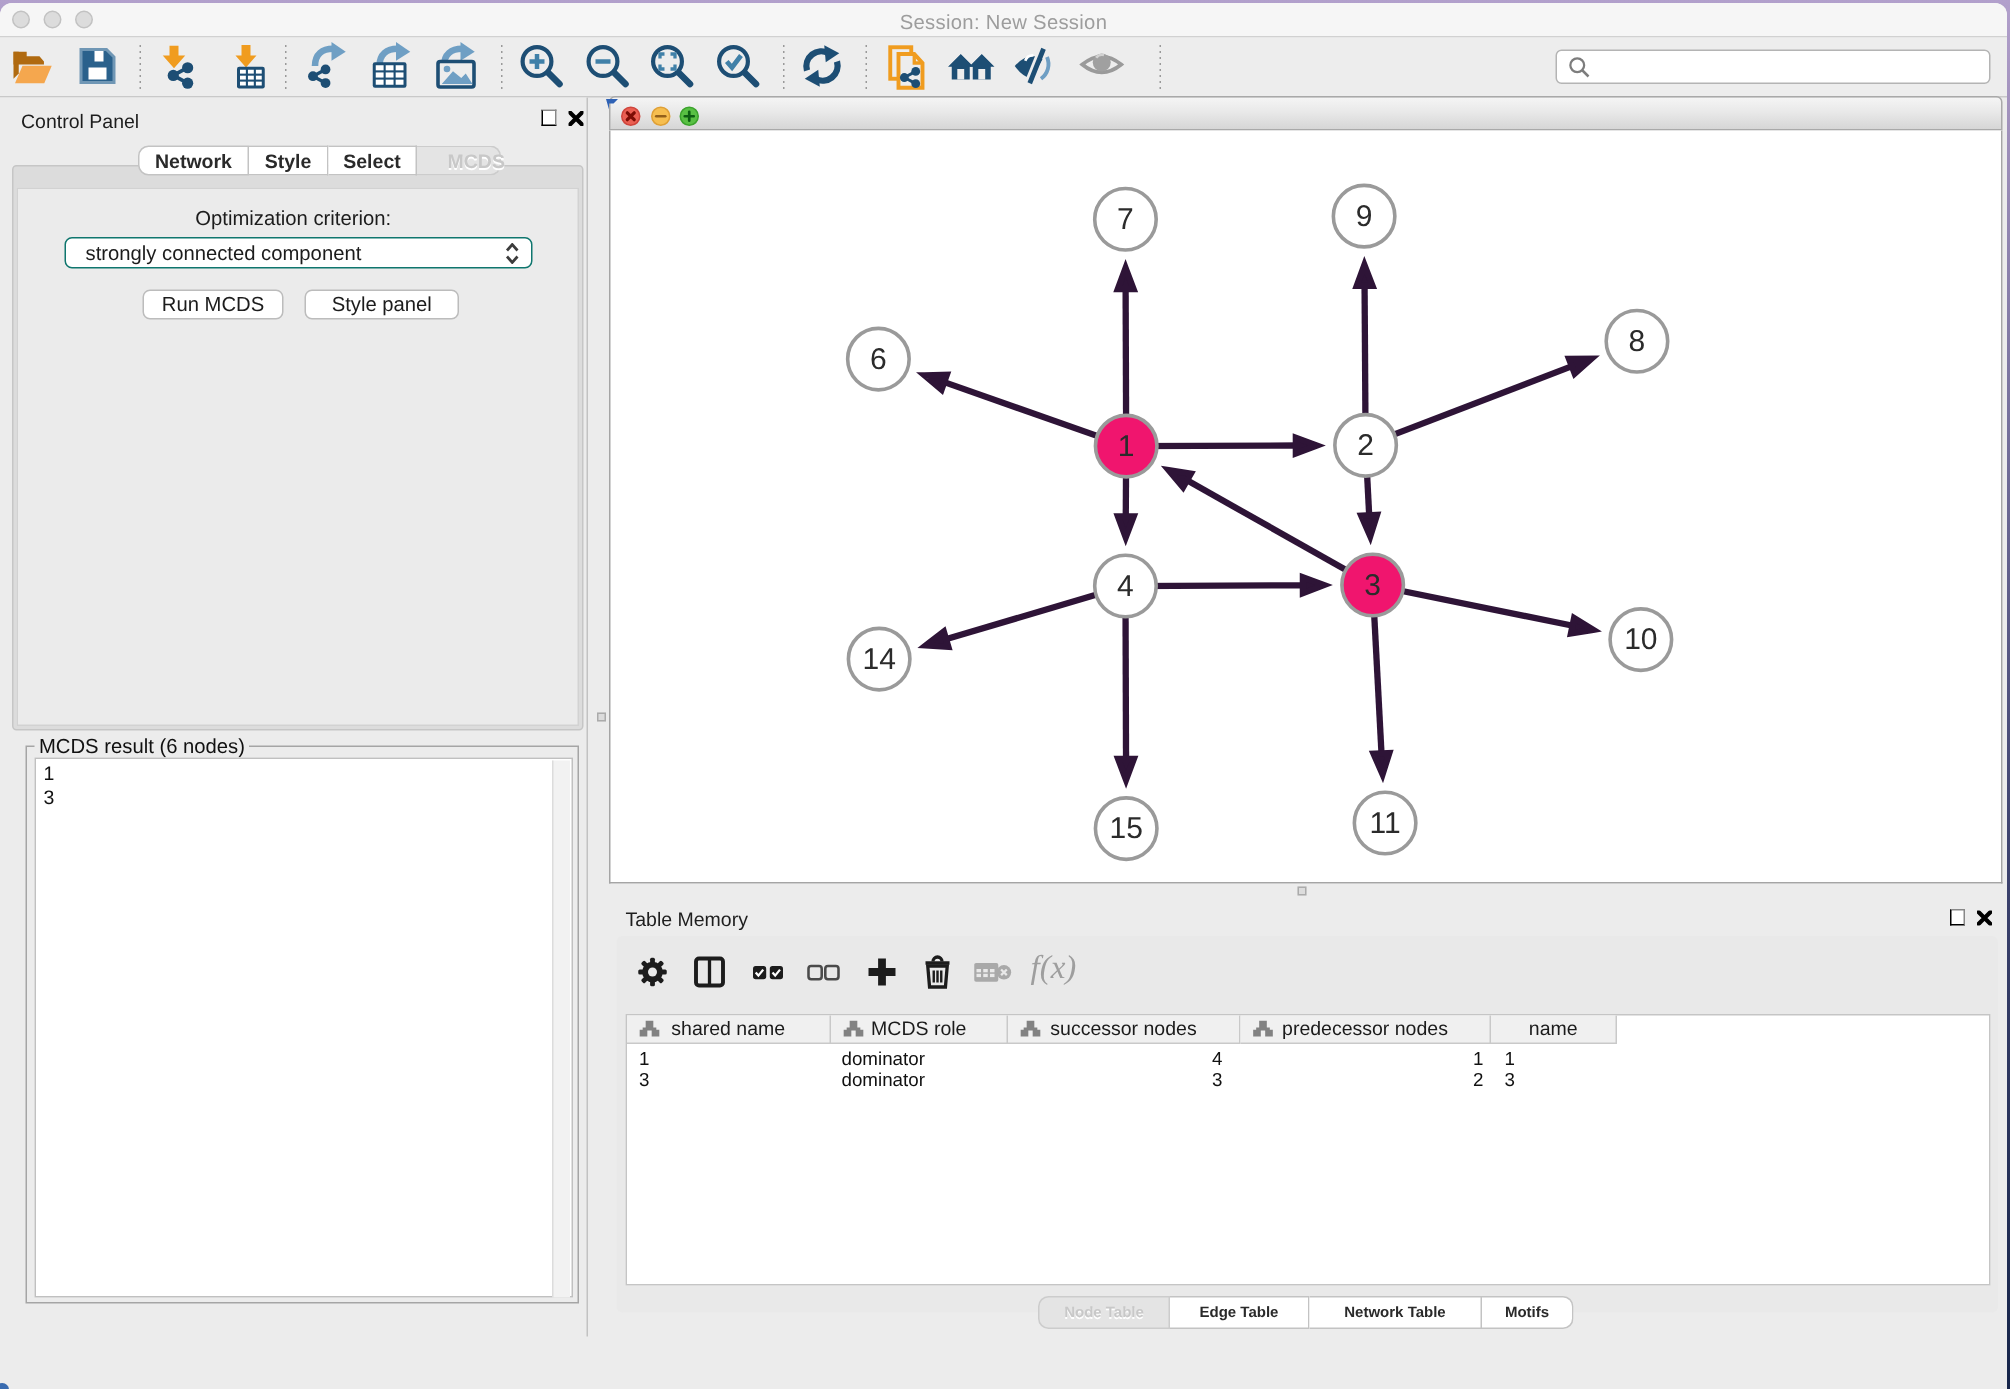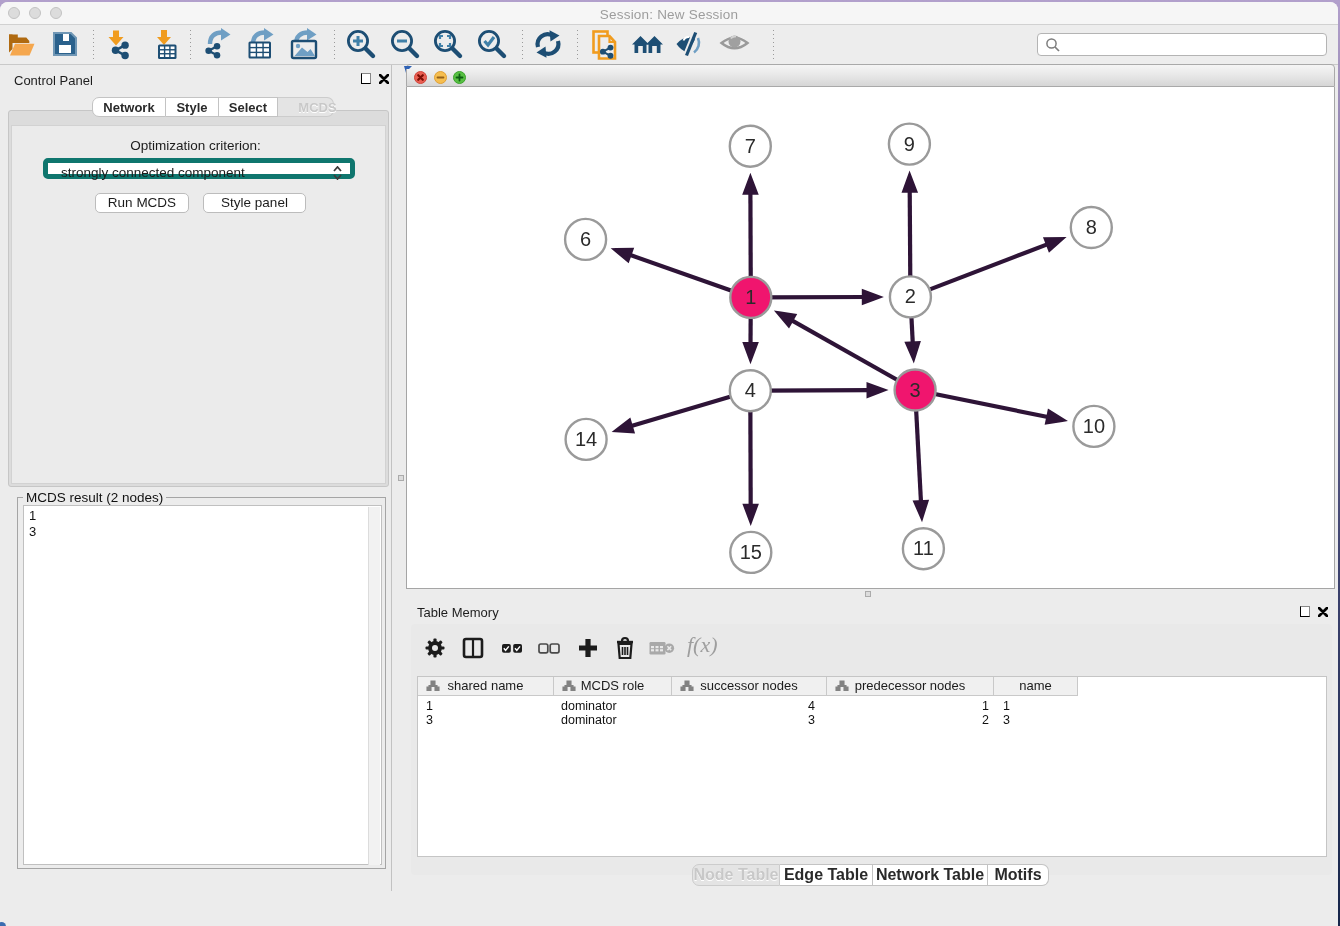--- a/index.html
+++ b/index.html
@@ -34,21 +34,21 @@
 .ptab.last { border-radius:0 7px 7px 0; }
 .ptab.sel { background:#e4e4e4; color:#c8c8c8; text-shadow:0 1px 0 #fff; border-color:#cccccc; }
 #cp-tabs { left:92px; top:32px; }
 #cp-sub { position:absolute; left:8px; top:45px; width:381px; height:377px;
   background:#dcdcdc; border:1px solid #c6c6c6; border-radius:3px; }
 #cp-sub-in { position:absolute; left:2px; top:14px; width:375px; height:359px;
   background:#ebebeb; border:1px solid #d2d2d2; }
 #opt-label { position:absolute; left:0; top:73px; width:100%; text-align:center;
   font-size:13.5px; color:#1c1c1c; }
 #dropdown { position:absolute; left:43px; top:93px; width:312px; height:21px;
-  background:#fff; border:5px solid #0f766e; border-radius:5px; font-size:13.5px;
+  background:#fff; border:1px solid #0f766e; border-radius:5px; font-size:13.5px;
   color:#1c1c1c; line-height:19px; padding-left:13px; }
 .btn { position:absolute; background:#fff; border:1px solid #bcbcbc; border-radius:5px;
   font-size:13.5px; color:#1c1c1c; text-align:center; height:20px; line-height:18px; }
 #fieldset { position:absolute; left:17px; top:432px; width:369px; height:372px;
   border:1px solid #a5a5a5; }
 #fs-legend { position:absolute; left:5px; top:-8px; background:#ececec; padding:0 3px;
   font-size:13.5px; color:#111; }
 #fs-white { position:absolute; left:5px; top:7px; width:359px; height:360px;
   background:#fff; border:1px solid #c0c0c0; font-size:13px; color:#111; line-height:16px;
   padding:2px 0 0 5px; }
@@ -69,21 +69,21 @@
 #tp-title { position:absolute; left:11px; top:8px; font-size:13px; color:#1d1d1d; }
 #tp-card { position:absolute; left:5px; top:27px; width:921px; height:251px;
   background:#e9e9e9; border-radius:4px; }
 #tp-toolbar { position:absolute; left:0px; top:0px; width:100%; height:42px; }
 #tp-table { position:absolute; left:6px; top:52px; width:910px; height:181px;
   background:#fff; border:1px solid #c5c5c5; }
 .th { position:absolute; top:0; height:19px; background:#f0f0f0; border-right:1px solid #c9c9c9;
   border-bottom:1px solid #c9c9c9; font-size:13px; color:#1b1b1b; text-align:center;
   line-height:18px; }
 .td { position:absolute; font-size:12.5px; color:#111; height:16px; line-height:16px; }
-.ttabs { left:281px; top:240px; font-size:16px; } .ttabs .ptab { height:22px; }
+.ttabs { left:281px; top:240px; font-size:10px; } .ttabs .ptab { height:22px; }
 
 #statusbar { position:absolute; left:0; top:889px; width:100%; height:35px;
   background:#ececec; border-top:1px solid #c2c2c2; }
 #sb-left { position:absolute; left:10px; top:8px; width:28px; height:20px;
   background:#f6f6f6; border:1px solid #ababab; display:flex; align-items:center; justify-content:center; }
 #sb-mem { position:absolute; right:7px; top:6px; width:77px; height:23px;
   background:#f6f6f6; border:1px solid #9f9f9f; font-size:13px; color:#111;
   display:flex; align-items:center; justify-content:center; gap:5px; }
 .grip { position:absolute; width:6px; height:6px; background:#dcdcdc; border:1px solid #ababab; }
 </style>
@@ -279,21 +279,21 @@
         <div id="cp-sub-in"></div>
       </div>
     <div id="opt-label">Optimization criterion:</div>
     <div id="dropdown">strongly connected component<svg width="9" height="14" viewBox="0 0 9 14" style="position:absolute;right:8px;top:3px;">
           <path d="M1,5 L4.5,1 L8,5" stroke="#3c3c3c" stroke-width="1.8" fill="none"></path>
           <path d="M1,9 L4.5,13 L8,9" stroke="#3c3c3c" stroke-width="1.8" fill="none"></path>
         </svg></div>
     <div class="btn" style="left:95px; top:128px; width:94px;">Run MCDS</div>
     <div class="btn" style="left:203px; top:128px; width:103px;">Style panel</div>
     <div id="fieldset">
-      <div id="fs-legend">MCDS result (2 nodes)</div>
+      <div id="fs-legend">MCDS result (6 nodes)</div>
       <div id="fs-white">1<br>3<div id="fs-scroll"></div></div>
     </div>
   </div>
   <div id="netwin">
       <svg class="abs" style="left:-2px;top:2px;z-index:5;" width="8" height="7" viewBox="0 0 8 7">
         <path d="M0,0 L8,0 L5,3 L2,3 L2,7 z" fill="#2f62b5"></path>
       </svg>
     <div id="net-title">
       <div class="mac" style="left:7px;background:#ea5f52;border:1px solid #cf453c;">
           <svg width="11" height="11" viewBox="0 0 11 11" style="position:absolute;left:0;top:0;">

